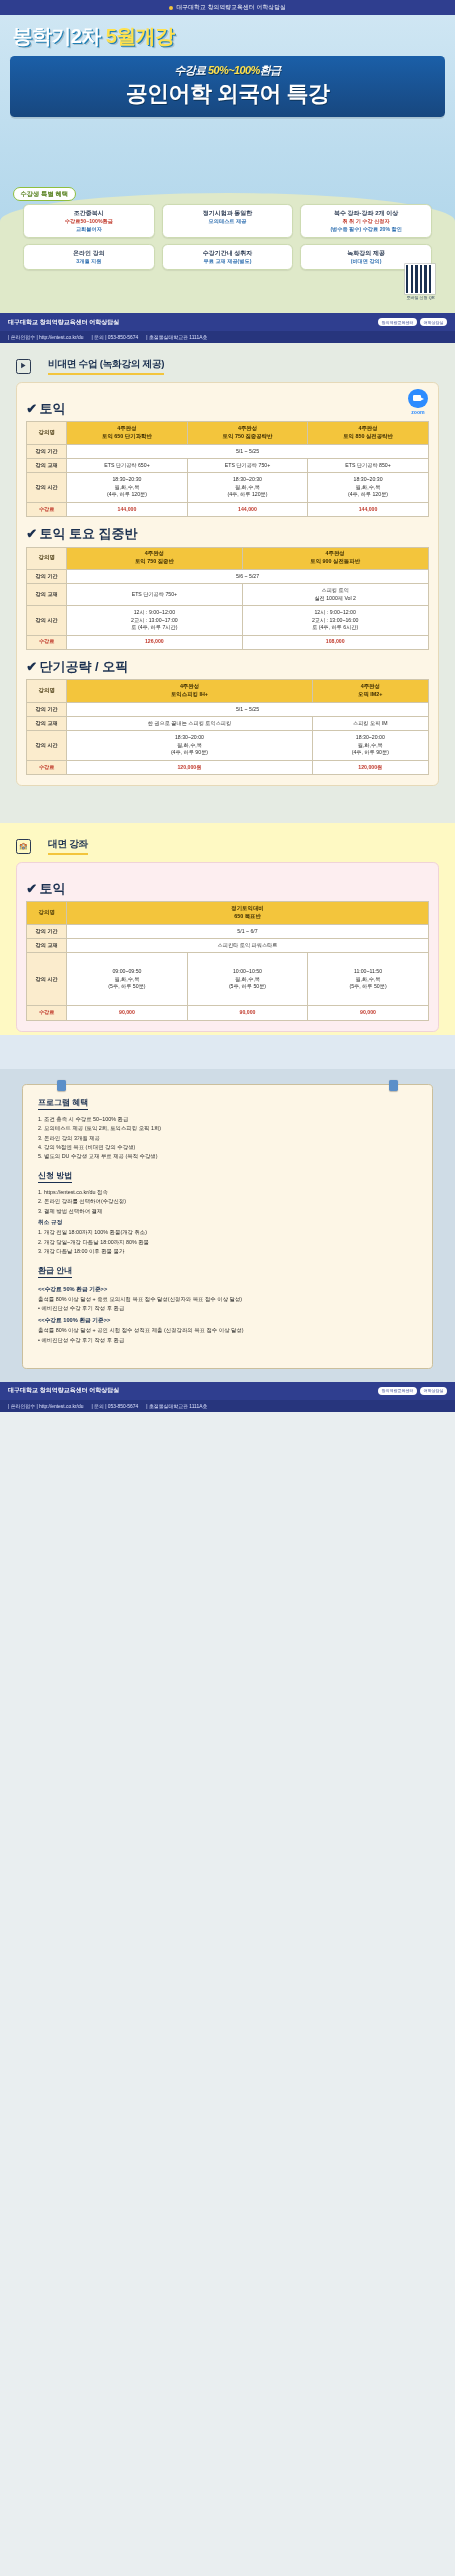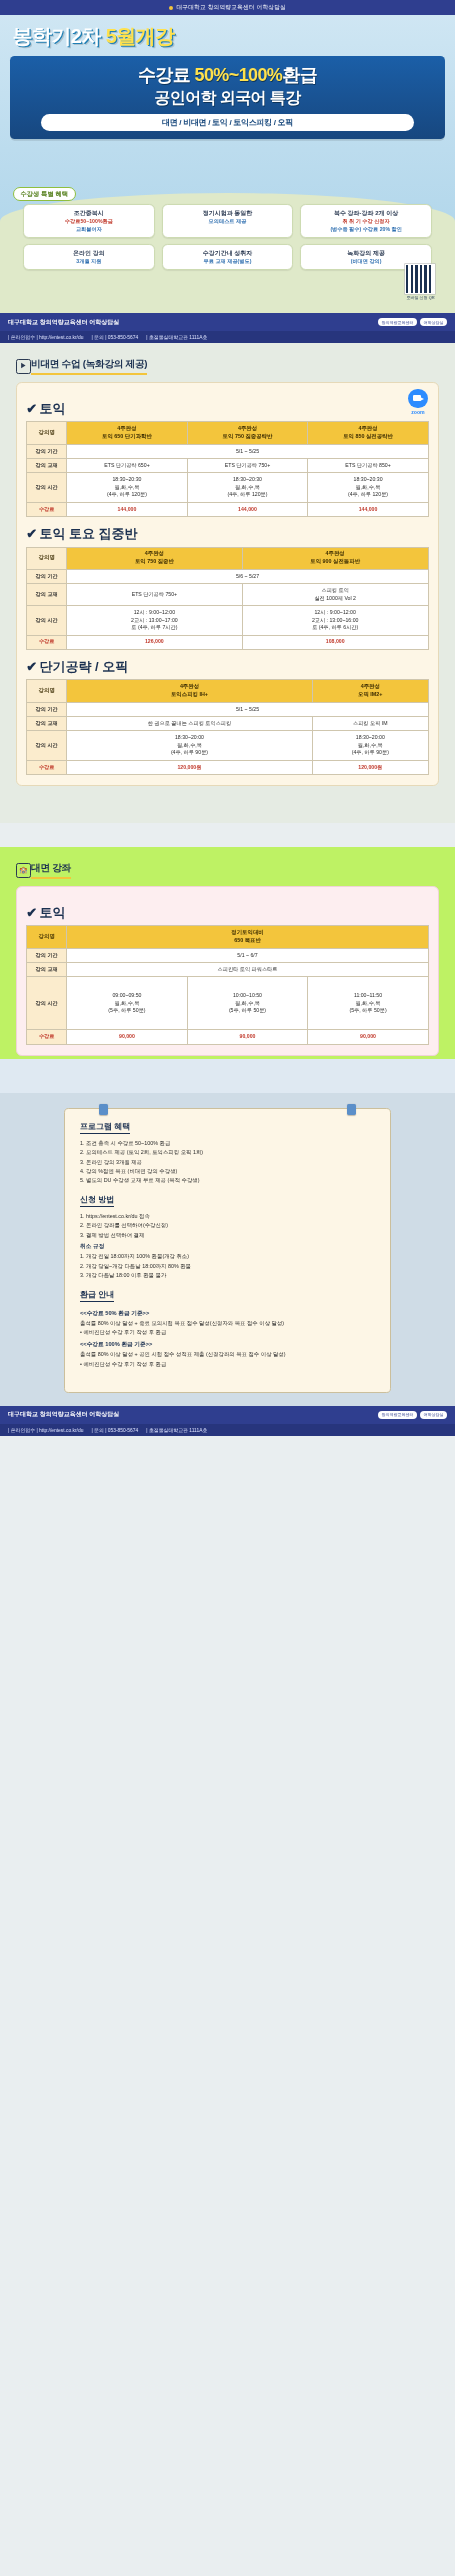--- a/index.html
+++ b/index.html
@@ -56,23 +56,23 @@
 
   .ribbon {
     position:relative;
     margin: 5.7px 10.3px 0 10.3px;
     background: linear-gradient(180deg,#1b5fa8,#17477f);
     border-radius: 4.6px;
     padding: 6.9px 5.7px 8px 5.7px;
     text-align:center;
     box-shadow: 0 1.7px 0 rgba(0,0,0,.12);
   }
-  .ribbon .l1 { font-size:18px;font-weight:bold;color:#fff;letter-spacing:-0.6px; text-shadow:0.6px 0.6px 0 #0d3358;}
+  .ribbon .l1 { font-size:11px;font-weight:bold;color:#fff;letter-spacing:-0.6px; text-shadow:0.6px 0.6px 0 #0d3358;font-style:italic;}
   .ribbon .l1 .y { color:#ffe14d; }
-  .ribbon .l2 { font-size:16px;font-weight:bold;color:#fff;letter-spacing:-0.6px; margin-top:1.1px; text-shadow:0.6px 0.6px 0 #0d3358;}
+  .ribbon .l2 { font-size:22px;font-weight:bold;color:#fff;letter-spacing:-0.6px; margin-top:1.1px; text-shadow:0.6px 0.6px 0 #0d3358;}
   .ribbon .l3 {
     margin: 5.7px auto 0 auto; width: 88%;
     background:#fff; border-radius: 11.5px; padding: 2.9px 0;
     color:#14457a; font-size:8px; font-weight:bold; letter-spacing:-0.3px;
   }
   .mascot {
     position:absolute; left:23px; top:42px; width:50px; height:69px;
   }
   .mascot .head { position:absolute; left:13.8px; top:4.6px; width:23px;height:20.6px;border-radius:50%;background:#f7d3a8;border:1.1px solid #3b4a66;}
   .mascot .cap  { position:absolute; left:10.3px; top:0px; width:30px;height:11.5px;border-radius:15px 15px 2.3px 2.3px;background:#2f6fb0;border:1.1px solid #2a456b;}
@@ -125,21 +125,21 @@
   .footbar .logo { font-size:6px; font-weight:bold; white-space:nowrap; }
   .footbar .pill { margin-left:auto; display:flex; gap:3.4px; }
   .footbar .pill span { background:#fff; color:#2f3e8f; border-radius:5.7px; font-size:4px; padding:1.7px 3.4px; }
   .footline {
     background:#27357d; color:#dfe4ff; font-size:4.9px; padding:2.9px 8px;
     display:flex; gap:8px; flex-wrap:wrap;
   }
 
   
   .sect { padding: 15px 16px 3.4px 16px; }
-  .sect-head { display:flex; align-items:center; gap:0; margin-bottom:6.9px;text-align:center; }
+  .sect-head { display:flex; align-items:center; gap:17px; margin-bottom:6.9px;text-align:center; }
   .sect-head .ico {
     width:15px;height:15px;border:1.1px solid #2b3a52;border-radius:2.3px;
     display:flex;align-items:center;justify-content:center;font-size:6.9px;color:#2b3a52;
   }
   .sect-title { font-size:9.7px; font-weight:bold; color:#1b3050; letter-spacing:-0.3px;}
   .sect-underline { height:1.7px; background:#f3c53c; margin-top:2.3px; }
 
   .card {
     background:#fdf6e6; border:0.6px solid #e6d9b8; border-radius:5.7px;
     padding:9.2px 9.2px 10.3px 9.2px; position:relative;
@@ -161,26 +161,26 @@
   table.t thead th { background:#f3c53c; color:#3a2b00; font-weight:bold; font-size:5.4px; }
   table.t th.rowh { background:#fbeccd; font-weight:bold; width:40px; }
   table.t td.fee { color:#c0392b; font-weight:bold; }
   table.t tr.feerow th.rowh { background:#fbeccd; color:#c0392b; }
 
   
   .sect-pink .card { background:#fdeef0; border-color:#f0d3d8; }
   .sect-pink table.t thead th { background:#f3c53c; }
 
   .wrap-grey { background:#e5ebe3; padding-bottom:10.3px; }
-  .wrap-blue { background:#bef264;margin-top:24px; }
+  .wrap-blue { background:#fef9c3; }
 
   
   .board-wrap { background:#cfdce6; padding:15px 0 12.6px 0; }
   .board {
-    width: 327px; margin:0 auto; background:#fdf6e6;
+    width: 411px; margin:0 auto; background:#fdf6e6;
     border:1.1px solid #cbbf9c; border-radius:4.6px; padding:11.5px 15px 15px 15px; position:relative;
   }
   .pin { position:absolute; top:-5.7px; width:9.2px;height:11.5px;background:#5b8fc9;border-radius:1.7px;box-shadow:0 0.6px 1.1px rgba(0,0,0,.25); }
   .pin.l { left:34px; } .pin.r { right:34px; }
   .b-h { font-size:8px; font-weight:bold; color:#1b3050; border-bottom:1.1px solid #1b3050; display:inline-block; padding-bottom:1.1px; margin-bottom:4.6px;}
   .b-li { font-size:5.4px; color:#2b2b2b; line-height:1.75; }
   .b-block { margin-bottom:8px; }
   .b-sub { font-size:5.7px; font-weight:bold; color:#1b3050; margin:3.4px 0 1.1px 0;}
 
   .spacer-blue { height:34px; background:#dfe9f2; }
@@ -211,21 +211,20 @@
       <div class="body"></div>
       <div class="arm"></div>
       <div class="book"></div>
     </div>
 
     <div class="ribbon">
       <div class="l1">
         <span>수강료 </span><span class="y">50%~100%</span><span>환급</span>
       </div>
       <div class="l2">공인어학 외국어 특강</div>
-      <div class="l3">대면 / 비대면 / 토익 / 토익스피킹 / 오픽</div>
     </div>
 
     <div class="tag-badge">수강생 특별 혜택</div>
 
     <div class="feature-grid">
       <div class="fcard">
         <div class="t">조간중복시</div>
         <div class="s">수강료50~100%환급</div>
         <div class="s2">교회불어자</div>
       </div>

